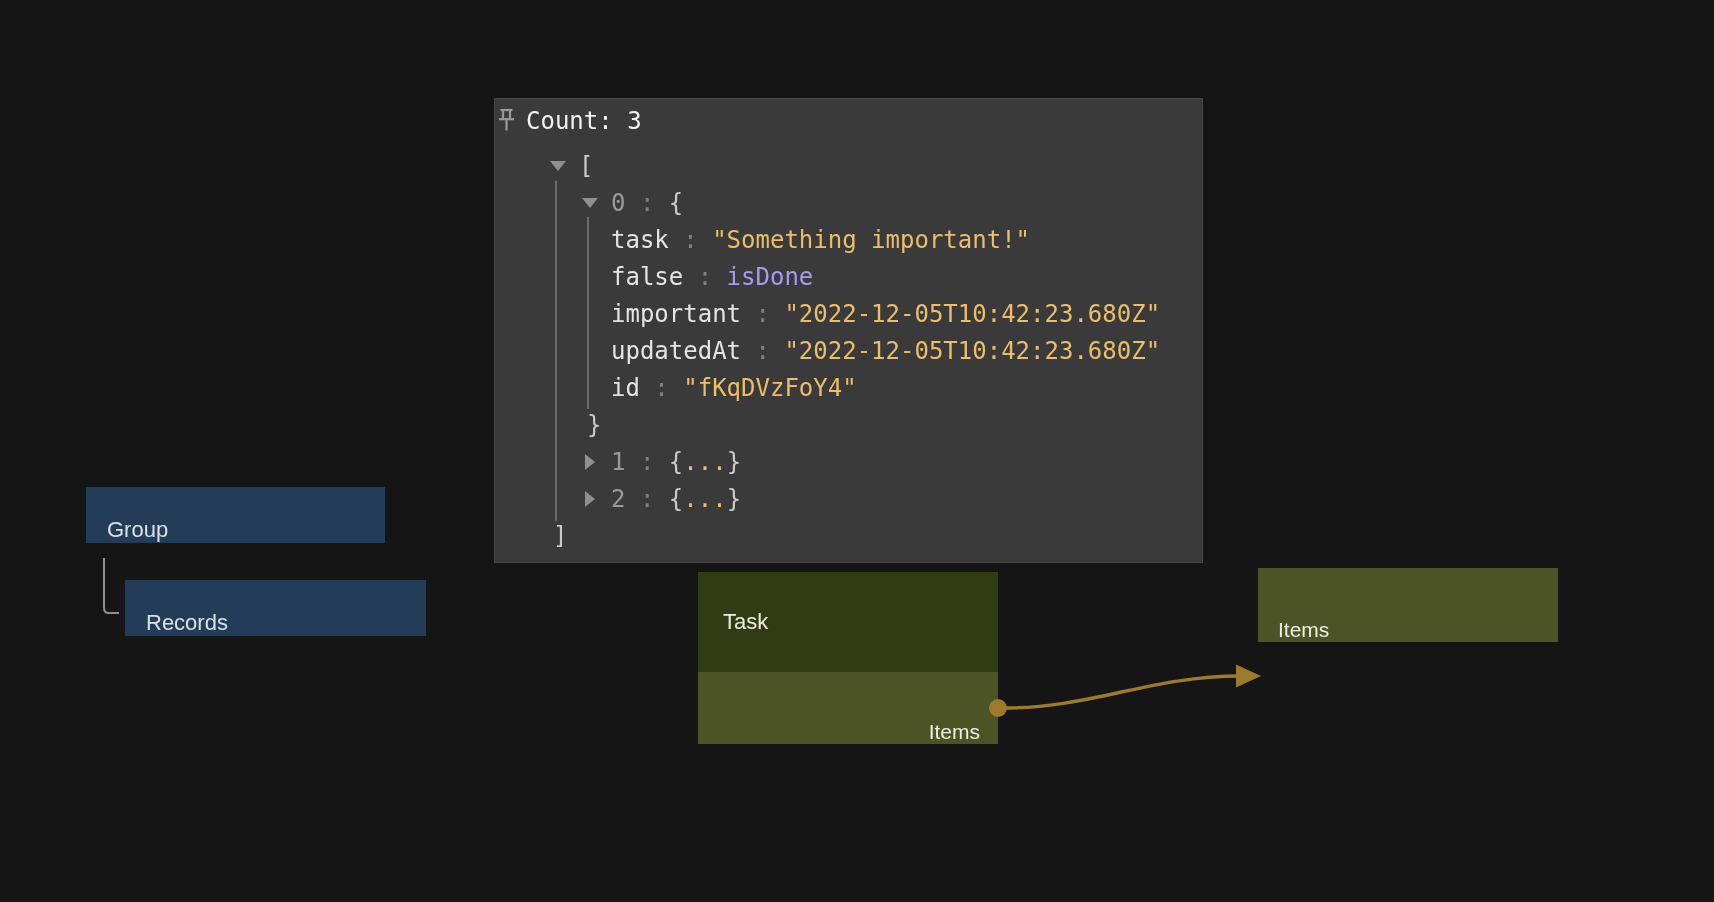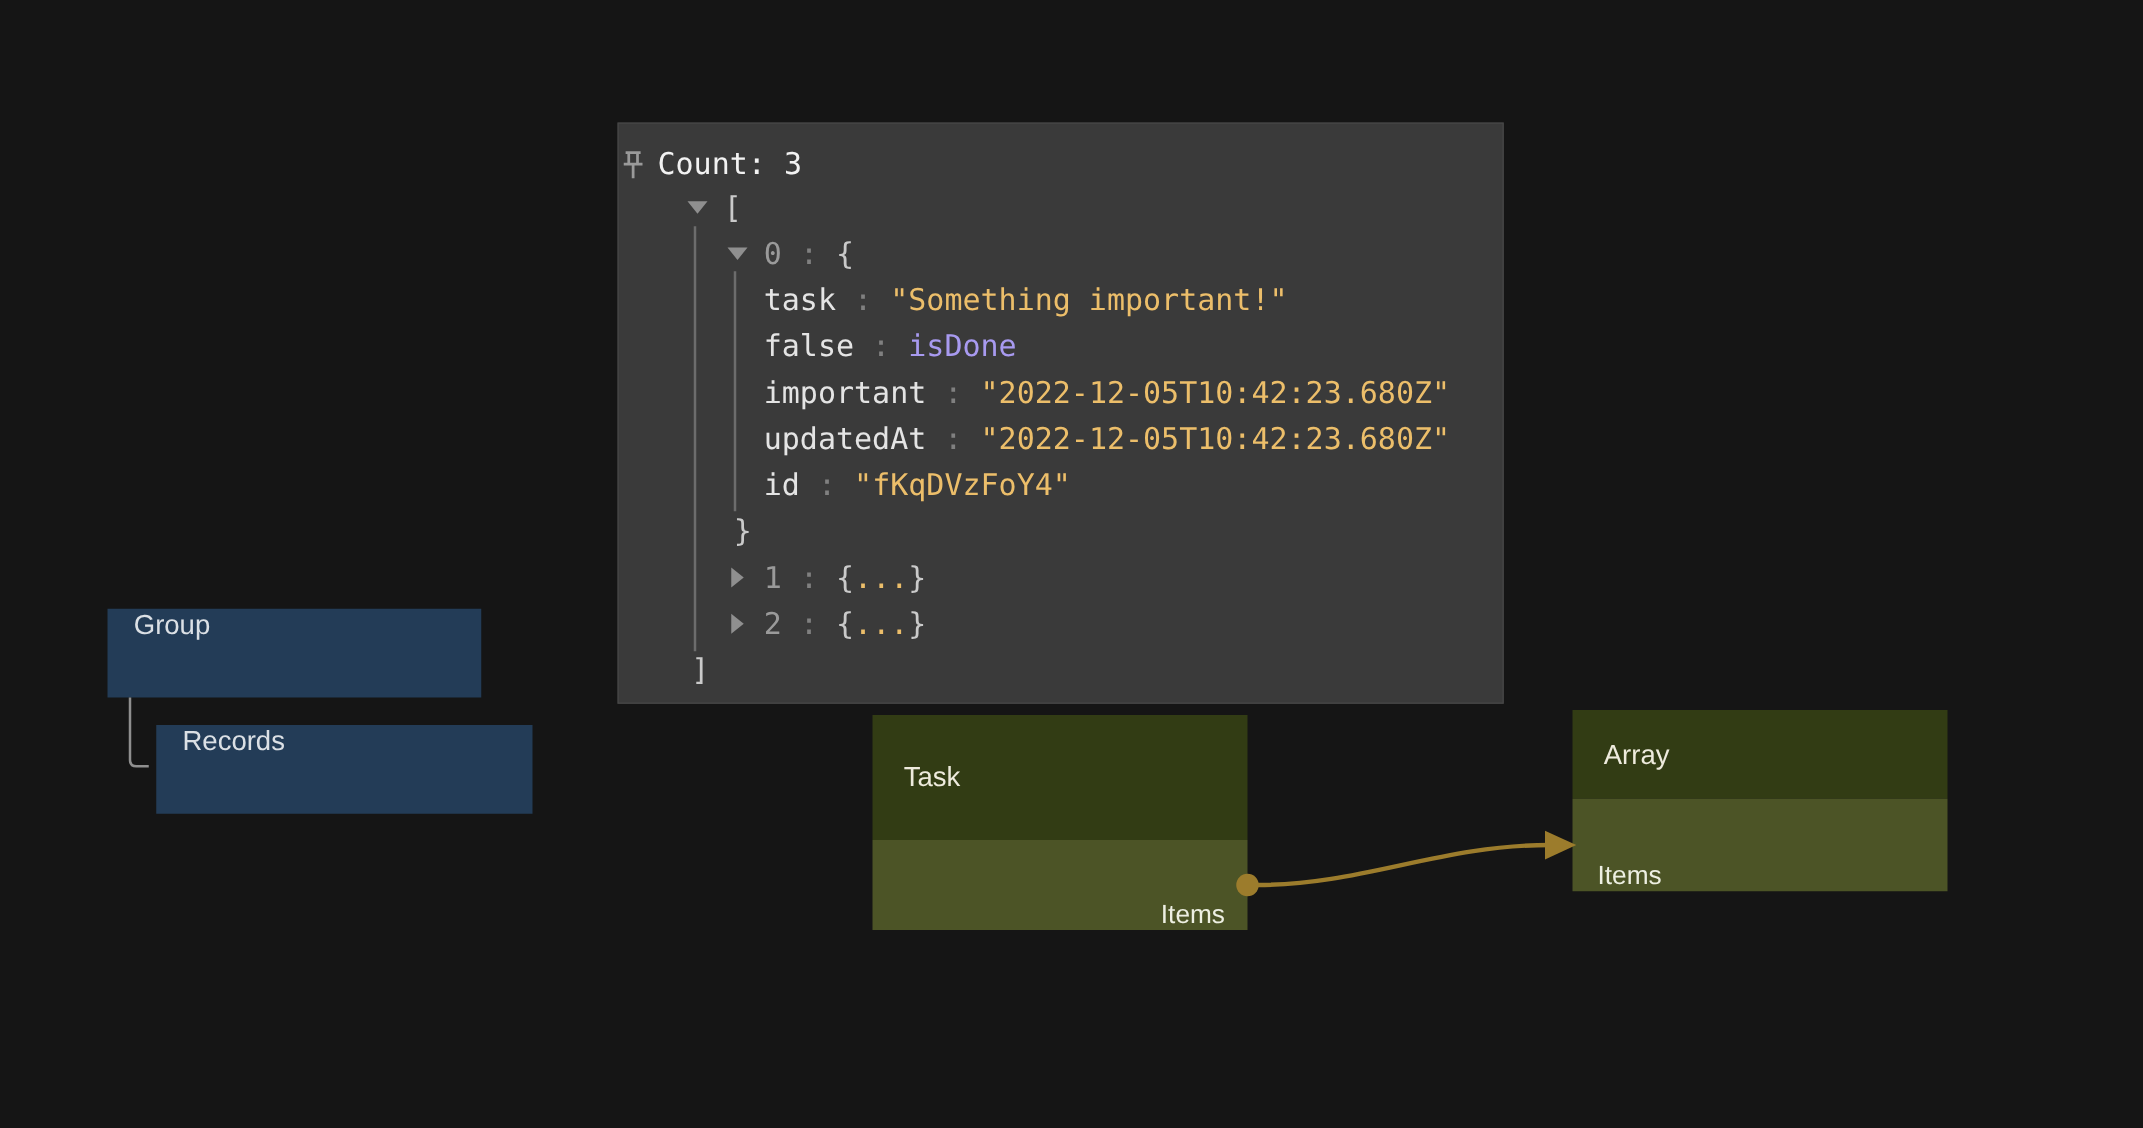--- a/index.html
+++ b/index.html
@@ -10,21 +10,21 @@
   *{margin:0;padding:0;box-sizing:border-box}
   html,body{width:1714px;height:902px;overflow:hidden}
   body{background:var(--background,#151515);font-family:"Liberation Sans",sans-serif;position:relative}
 
   
   .panel{
     position:absolute;left:494px;top:98px;width:709px;height:465px;
     background:var(--panel-bg,#3a3a3a);border:1px solid #474747;
     font-family:"DejaVu Sans Mono",monospace;font-size:24px;color:#f0f0f0;
   }
-  .panel-header{height:38px;display:flex;align-items:flex-end;padding-left:1px;margin-top:8px}
+  .panel-header{height:38px;display:flex;align-items:flex-start;padding-left:1px;margin-top:8px}
   .pin{width:21px;height:26px;flex:none;cursor:pointer}
   .panel-title{margin-left:9px;color:#f2f2f2;white-space:pre}
   .tree{position:relative;margin-top:2px}
   .trow{height:37px;display:flex;align-items:center;white-space:pre}
   .ind-a{padding-left:54px}
   .ind-b{padding-left:86px}
   .ind-c{padding-left:116px}
   .ind-close-obj{padding-left:92px}
   .ind-close-arr{padding-left:58px}
   .exp{width:18px;height:18px;display:inline-flex;align-items:center;justify-content:center;margin-right:12px;flex:none;cursor:pointer}
@@ -36,21 +36,21 @@
   .seg-keyword{color:var(--keyword-value,#a89af0)}
   .seg-bracket{color:#cacaca}
   .seg-index{color:#9a9a9a}
   .seg-dots{color:var(--string-value,#ecbe6a)}
   .guide{position:absolute;width:2px;background:#6c6c6c}
   .guide.outer{left:60px;top:34px;height:340px}
   .guide.inner{left:92px;top:70px;height:192px}
 
   
   .node{position:absolute;cursor:pointer}
-  .node-blue{background:var(--node-blue,#233c57);height:71px;display:flex;align-items:flex-start;padding-left:21px}
+  .node-blue{background:var(--node-blue,#233c57);height:56px;display:flex;align-items:flex-end;padding-left:21px}
   .node-blue .nlabel{color:#dbe0e5;font-size:22px}
   .node-group{left:86px;top:487px;width:299px}
   .node-repeater{left:125px;top:580px;width:301px}
 
   .node-olive{display:flex;flex-direction:column}
   .olive-header{background:var(--node-olive-header,#323c14);display:flex;flex-direction:column;justify-content:center;padding-left:25px}
   .olive-body{background:var(--node-olive-body,#4c5426);display:flex;align-items:flex-end}
   .ntitle{color:#eeebdd;font-size:22px;line-height:30px}
   .nsubtitle{color:#99a17d;font-size:21px;line-height:28px}
   .port{color:#edefe2;font-size:21px;cursor:crosshair}
@@ -146,23 +146,20 @@
 <div class="node node-olive node-task">
   <div class="olive-header">
     <div class="ntitle">Task</div>
   </div>
   <div class="olive-body">
     <span class="port">Items</span>
   </div>
 </div>
 
 <div class="node node-olive node-array">
-  <div class="olive-header">
-    <div class="ntitle">Array</div>
-  </div>
   <div class="olive-body">
     <span class="port">Items</span>
   </div>
 </div>
 
 <svg class="wires" width="1714" height="902" viewBox="0 0 1714 902">
 
   <path d="M104 558 V608 Q104 613 109 613 H119" fill="none" stroke="#8f8f8f" stroke-width="2"></path>
 
   <path class="hit" d="M1006 708 C 1090 708, 1152 676, 1240 676" fill="none" stroke="#9c7c2c" stroke-width="3.5"></path>

